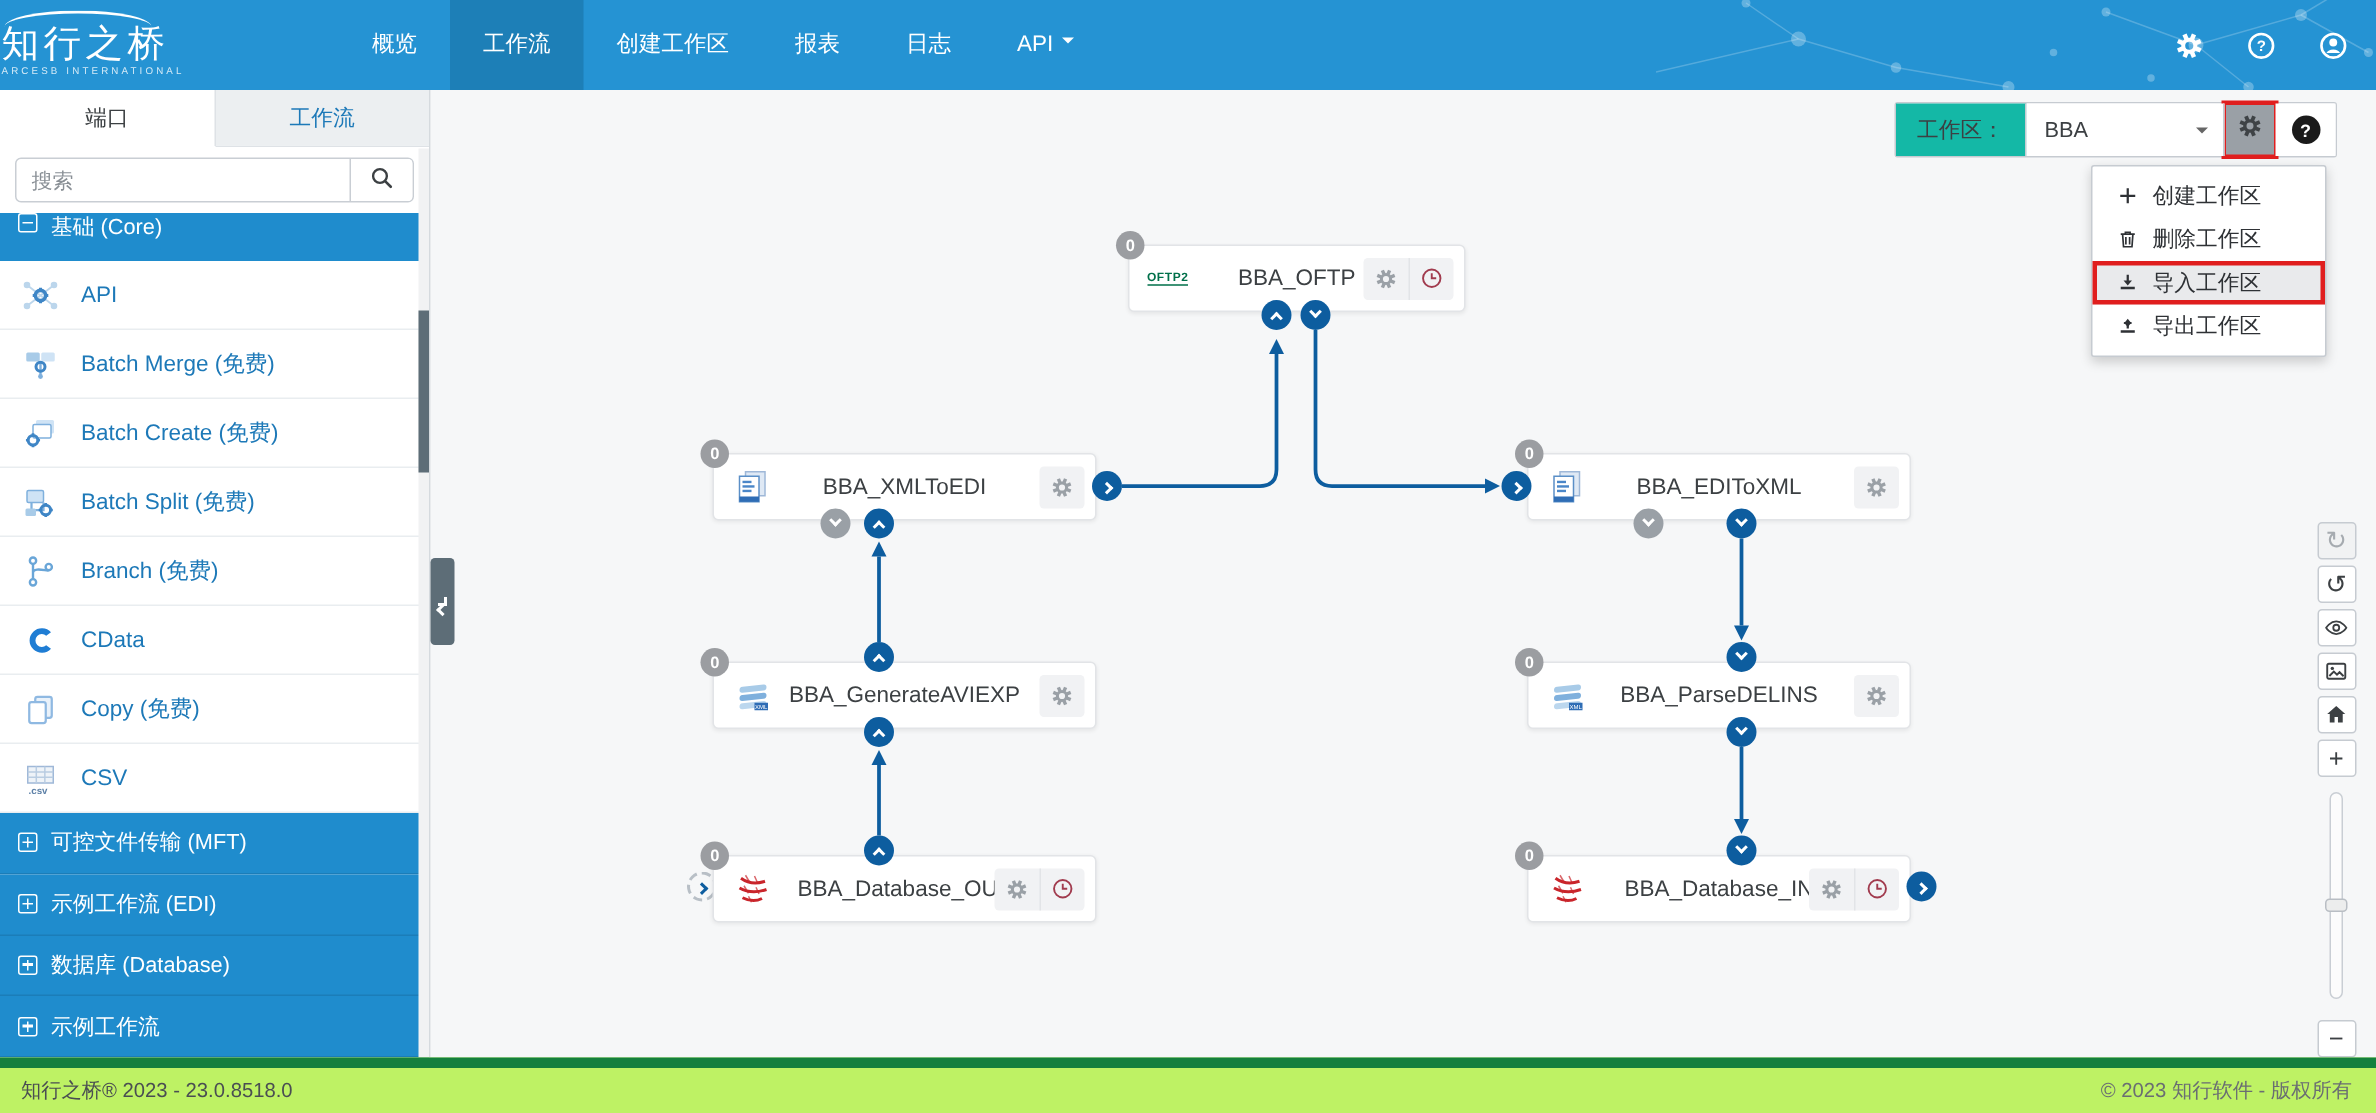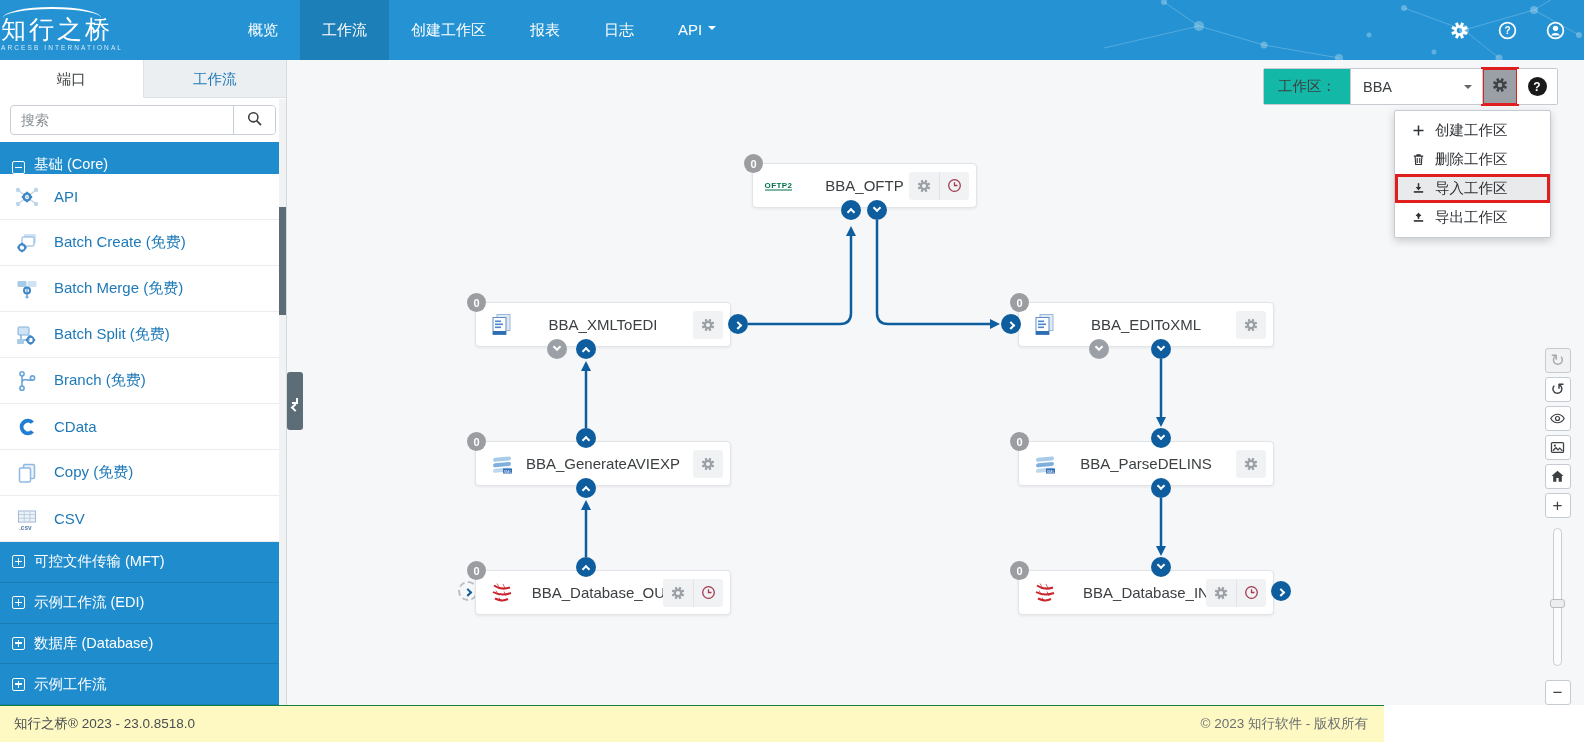--- a/index.html
+++ b/index.html
@@ -23,21 +23,21 @@
   .sidebar { position:absolute; left:0; top:60px; width:287px; bottom:37px; background:#fff; border-right:1px solid #d5dade; display:flex; flex-direction:column; z-index:5; }
   .side-tabs { display:flex; height:38px; flex:0 0 38px; border-bottom:1px solid #dee2e6; }
   .side-tab { flex:1; text-align:center; line-height:38px; font-size:14.5px; cursor:pointer; }
   .side-tab.active { background:#fff; color:#3c4043; border-right:1px solid #dee2e6; border-bottom:1px solid #fff; margin-bottom:-1px; }
   .side-tab.inactive { background:#eceff1; color:#1d79b8; }
   .search-row { flex:0 0 44px; padding:7px 10px; }
   .search-box { display:flex; height:30px; border:1px solid #c9ced4; border-radius:4px; overflow:hidden; background:#fff; }
   .search-box input { flex:1; border:0; outline:none; padding:0 10px; font-size:14px; color:#333; background:transparent; }
   .search-box input::placeholder { color:#8a9096; }
   .search-btn { width:42px; border:0; border-left:1px solid #c9ced4; background:#fff; display:flex; align-items:center; justify-content:center; color:#3c4043; cursor:pointer; }
-  .cat-header { flex:0 0 32px; background:#1f8ccd; color:#fff; display:flex; align-items:flex-end; gap:9px; padding:0 12px; font-size:14.5px; cursor:pointer; }
+  .cat-header { flex:0 0 32px; background:#1f8ccd; color:#fff; display:flex; align-items:flex-start; gap:9px; padding:0 12px; font-size:14.5px; cursor:pointer; }
   .sq { width:13px; height:13px; border:1.5px solid #fff; border-radius:2px; position:relative; flex:0 0 13px; }
   .sq:before { content:""; position:absolute; left:2px; right:2px; top:4.5px; height:1.5px; background:#fff; }
   .sq.plus:after { content:""; position:absolute; top:2px; bottom:2px; left:4.5px; width:1.5px; background:#fff; }
   .port-items { flex:0 0 auto; }
   .port-item { height:46px; border-bottom:1px solid #e9edf0; display:flex; align-items:center; gap:15px; padding-left:15px; color:#1d79b8; font-size:15px; cursor:pointer; }
   .port-item .picon { width:24px; height:24px; flex:0 0 24px; display:flex; align-items:center; justify-content:center; }
   .bottom-cats { flex:1; display:flex; flex-direction:column; }
   .bottom-cat { flex:1; background:#1f8ccd; color:#fff; display:flex; align-items:center; gap:9px; padding:0 12px; font-size:14.5px; border-bottom:1px solid rgba(0,0,0,.10); cursor:pointer; }
   .sb-track { position:absolute; right:0; top:39px; bottom:0; width:7px; background:#f1f2f3; }
   .sb-thumb { position:absolute; right:0; top:108px; width:7px; height:108px; background:#5d6d77; cursor:pointer; }
@@ -84,21 +84,21 @@
   .menu-item.highlighted { background:#e9eaec; outline:3px solid #e01e1e; outline-offset:-3px; }
 
   
   .side-tools { position:absolute; right:13px; top:288px; width:27px; display:flex; flex-direction:column; gap:4px; align-items:center; z-index:8; }
   .tool-btn { width:26px; height:25px; background:#fff; border:1px solid #c6cbd1; border-radius:3px; display:flex; align-items:center; justify-content:center; color:#3c4043; font-size:16px; cursor:pointer; }
   .tool-btn.disabled { background:#f1f2f3; color:#a6abb0; }
   .slider-track { width:9px; height:138px; border:1px solid #c9ced4; border-radius:5px; background:#fcfcfc; position:relative; margin:6px 0 10px; }
   .slider-thumb { position:absolute; left:-4px; top:70px; width:15px; height:9px; background:#eceded; border:1px solid #b9bec4; border-radius:3px; cursor:pointer; }
 
   
-  .footer { position:absolute; left:0; bottom:0; width:1384px; height:37px; background:#fef9c3; border-top:1px solid #15803d; z-index:21; }
+  .footer { position:absolute; left:0; bottom:0; width:1584px; height:37px; background:#bef264; border-top:7px solid #15803d; z-index:21; }
   .footer-left { position:absolute; left:14px; top:50%; transform:translateY(-50%); font-size:13.5px; color:#4a4e52; }
   .footer-right { position:absolute; right:16px; top:50%; transform:translateY(-50%); font-size:13.5px; color:#6a6e72; }
 </style>
 </head>
 <body>
 
 <div class="navbar">
   <svg class="constellation" width="480" height="60" viewBox="0 0 480 60">
     <g stroke="#ffffff" stroke-opacity="0.22" stroke-width="1">
       <line x1="0" y1="48" x2="95" y2="26"></line>
@@ -207,44 +207,44 @@
                 <line x1="15" y1="12" x2="17.2" y2="12"></line>
               </g>
             </g>
           </svg>
         </span>
         <span>API</span>
       </div>
       <div class="port-item">
         <span class="picon">
           <svg viewBox="0 0 24 24" width="24" height="24">
+            <rect x="2.5" y="4" width="9" height="6" rx="1" fill="#a8cbe8"></rect>
+            <rect x="12.5" y="4" width="9" height="6" rx="1" fill="#cfe3f5"></rect>
+            <line x1="12" y1="10" x2="12" y2="19" stroke="#7fb0dd" stroke-width="1.6"></line>
+            <circle cx="12" cy="13.5" r="3" fill="none" stroke="#3f86c6" stroke-width="2"></circle>
+            <circle cx="12" cy="20" r="1.6" fill="#7fb0dd"></circle>
+          </svg>
+        </span>
+        <span>Batch Merge (免费)</span>
+      </div>
+      <div class="port-item">
+        <span class="picon">
+          <svg viewBox="0 0 24 24" width="24" height="24">
             <rect x="9" y="3" width="12" height="9" rx="1" fill="#cfe3f5"></rect>
             <rect x="7" y="6" width="12" height="9" rx="1" fill="#fff" stroke="#7fb0dd"></rect>
             <circle cx="7" cy="16.5" r="3.2" fill="none" stroke="#3f86c6" stroke-width="2"></circle>
             <g stroke="#3f86c6" stroke-width="1.8">
               <line x1="7" y1="11.8" x2="7" y2="13.6"></line>
               <line x1="7" y1="19.4" x2="7" y2="21.2"></line>
               <line x1="2.3" y1="16.5" x2="4.1" y2="16.5"></line>
               <line x1="9.9" y1="16.5" x2="11.7" y2="16.5"></line>
             </g>
           </svg>
         </span>
         <span>Batch Create (免费)</span>
-      </div>
-      <div class="port-item">
-        <span class="picon">
-          <svg viewBox="0 0 24 24" width="24" height="24">
-            <rect x="2.5" y="4" width="9" height="6" rx="1" fill="#a8cbe8"></rect>
-            <rect x="12.5" y="4" width="9" height="6" rx="1" fill="#cfe3f5"></rect>
-            <line x1="12" y1="10" x2="12" y2="19" stroke="#7fb0dd" stroke-width="1.6"></line>
-            <circle cx="12" cy="13.5" r="3" fill="none" stroke="#3f86c6" stroke-width="2"></circle>
-            <circle cx="12" cy="20" r="1.6" fill="#7fb0dd"></circle>
-          </svg>
-        </span>
-        <span>Batch Merge (免费)</span>
       </div>
       <div class="port-item">
         <span class="picon">
           <svg viewBox="0 0 24 24" width="24" height="24">
             <rect x="3" y="4" width="11" height="8" rx="1" fill="#cfe3f5" stroke="#7fb0dd"></rect>
             <path d="M6 12v5h5M14 12v5h-3" fill="none" stroke="#7fb0dd" stroke-width="1.5"></path>
             <rect x="2" y="16" width="7" height="5" rx="1" fill="#a8cbe8"></rect>
             <circle cx="15.5" cy="17" r="3.2" fill="none" stroke="#3f86c6" stroke-width="2"></circle>
             <g stroke="#3f86c6" stroke-width="1.8">
               <line x1="15.5" y1="12.3" x2="15.5" y2="14.1"></line>

